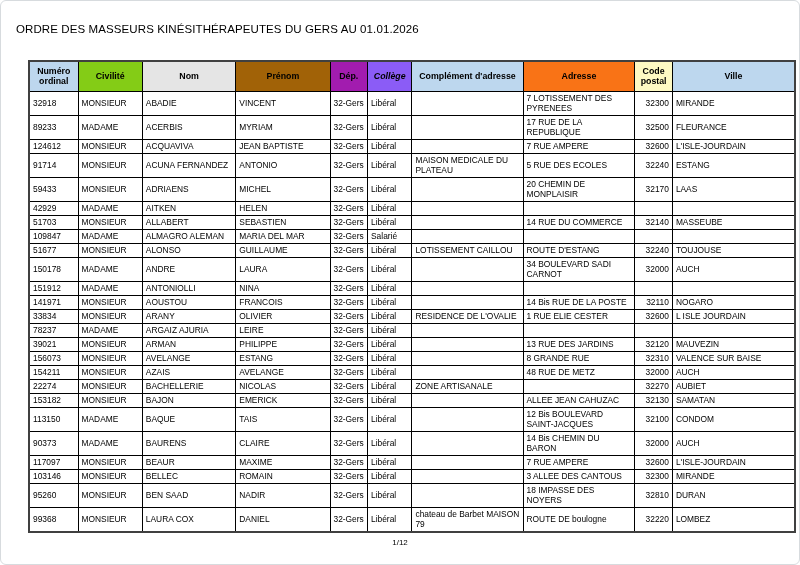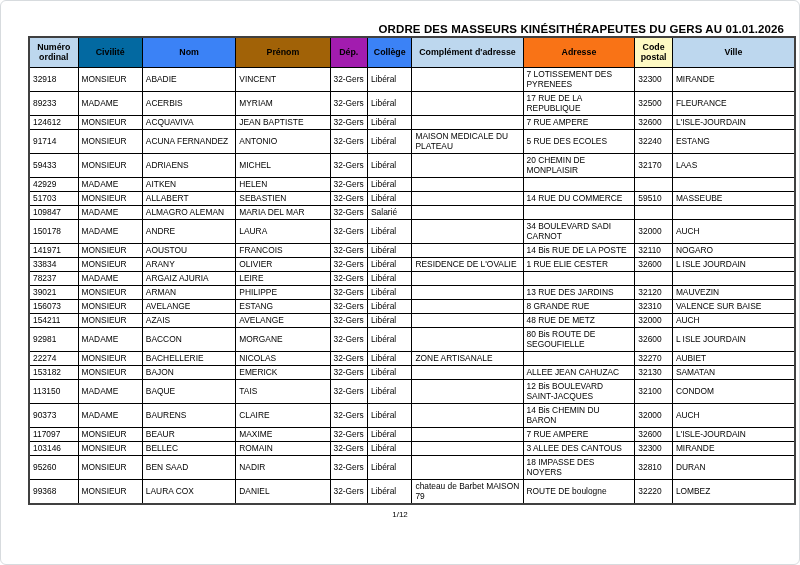--- a/index.html
+++ b/index.html
@@ -7,26 +7,26 @@
   body { font-family:"Liberation Sans", sans-serif; color:#000; }
   .page {
     width:800px; height:565px;
     background:#ffffff;
     border:1px solid #d7dbde;
     border-radius:6px;
     padding:10px 15px 6px 15px;
     overflow:hidden;
   }
   .doc-title {
-    text-align:right;
-    font-weight:bold;
+    text-align:left;
+    font-weight:normal;
     font-size:11.5px;
     letter-spacing:0.1px;
     margin-top:12px;
-    margin-bottom:1px;
+    margin-bottom:25px;
   }
   table.roster {
     width:100%;
     border-collapse:collapse;
     border:2px solid #404040;
     table-layout:fixed;
     margin-left:12px;
   }
   table.roster th {
     border:1.5px solid #000;
@@ -41,21 +41,21 @@
   table.roster td {
     border:1px solid #000;
     font-size:8.4px;
     padding:1px 3px;
     vertical-align:middle;
     line-height:1.25;
     height:14px;
     overflow:hidden;
     word-wrap:break-word;
   }
-  table.roster td.c-center { text-align:left; }
+  table.roster td.c-center { text-align:right; }
   .footer {
     text-align:center;
     font-size:8px;
     margin-top:5px;
   }
   col.w-numero     { width:6.4%; }
   col.w-civilite   { width:8.4%; }
   col.w-nom        { width:12.2%; }
   col.w-prenom     { width:12.3%; }
   col.w-dep        { width:4.9%; }
@@ -81,25 +81,25 @@
       <col class="w-dep">
         <col class="w-college">
         <col class="w-complement">
         <col class="w-adresse">
       <col class="w-cp">
         <col class="w-ville">
     </colgroup>
     <thead>
       <tr>
         <th style="background: rgb(189, 215, 238);">Numéro ordinal</th>
-        <th style="background: #0369a1;">Civilité</th>
-        <th style="background: #3b82f6;">Nom</th>
+        <th style="background: #84cc16;">Civilité</th>
+        <th style="background: #e5e5e5;">Nom</th>
         <th style="background: #a16207;">Prénom</th>
         <th style="background: #a21caf;">Dép.</th>
-        <th style="background: #3b82f6;">Collège</th>
+        <th style="background: #8b5cf6; font-style: italic;">Collège</th>
         <th style="background: rgb(189, 215, 238);">Complément d'adresse</th>
         <th style="background: #f97316;">Adresse</th>
         <th style="background: #fef9c3;">Code postal</th>
         <th style="background: rgb(189, 215, 238);">Ville</th>
       </tr>
     </thead>
     <tbody id="roster-body">
         <tr>
           <td>32918</td>
           <td>MONSIEUR</td>
@@ -174,46 +174,70 @@
         </tr>
         <tr>
           <td>51703</td>
           <td>MONSIEUR</td>
           <td>ALLABERT</td>
           <td>SEBASTIEN</td>
           <td>32-Gers</td>
           <td>Libéral</td>
           <td></td>
           <td>14 RUE DU COMMERCE</td>
-          <td class="c-center">59510</td>
+          <td class="c-center">32140</td>
           <td>MASSEUBE</td>
         </tr>
         <tr>
           <td>109847</td>
           <td>MADAME</td>
           <td>ALMAGRO ALEMAN</td>
           <td>MARIA DEL MAR</td>
           <td>32-Gers</td>
           <td>Salarié</td>
           <td></td>
           <td></td>
           <td class="c-center"></td>
           <td></td>
+        </tr>
+        <tr>
+          <td>51677</td>
+          <td>MONSIEUR</td>
+          <td>ALONSO</td>
+          <td>GUILLAUME</td>
+          <td>32-Gers</td>
+          <td>Libéral</td>
+          <td>LOTISSEMENT CAILLOU</td>
+          <td>ROUTE D'ESTANG</td>
+          <td class="c-center">32240</td>
+          <td>TOUJOUSE</td>
         </tr>
         <tr>
           <td>150178</td>
           <td>MADAME</td>
           <td>ANDRE</td>
           <td>LAURA</td>
           <td>32-Gers</td>
           <td>Libéral</td>
           <td></td>
           <td>34 BOULEVARD SADI CARNOT</td>
           <td class="c-center">32000</td>
           <td>AUCH</td>
+        </tr>
+        <tr>
+          <td>151912</td>
+          <td>MADAME</td>
+          <td>ANTONIOLLI</td>
+          <td>NINA</td>
+          <td>32-Gers</td>
+          <td>Libéral</td>
+          <td></td>
+          <td></td>
+          <td class="c-center"></td>
+          <td></td>
         </tr>
         <tr>
           <td>141971</td>
           <td>MONSIEUR</td>
           <td>AOUSTOU</td>
           <td>FRANCOIS</td>
           <td>32-Gers</td>
           <td>Libéral</td>
           <td></td>
           <td>14 Bis RUE DE LA POSTE</td>
@@ -274,32 +298,20 @@
           <td>AZAIS</td>
           <td>AVELANGE</td>
           <td>32-Gers</td>
           <td>Libéral</td>
           <td></td>
           <td>48 RUE DE METZ</td>
           <td class="c-center">32000</td>
           <td>AUCH</td>
         </tr>
         <tr>
-          <td>92981</td>
-          <td>MADAME</td>
-          <td>BACCON</td>
-          <td>MORGANE</td>
-          <td>32-Gers</td>
-          <td>Libéral</td>
-          <td></td>
-          <td>80 Bis ROUTE DE SEGOUFIELLE</td>
-          <td class="c-center">32600</td>
-          <td>L ISLE JOURDAIN</td>
-        </tr>
-        <tr>
           <td>22274</td>
           <td>MONSIEUR</td>
           <td>BACHELLERIE</td>
           <td>NICOLAS</td>
           <td>32-Gers</td>
           <td>Libéral</td>
           <td>ZONE ARTISANALE</td>
           <td></td>
           <td class="c-center">32270</td>
           <td>AUBIET</td>

